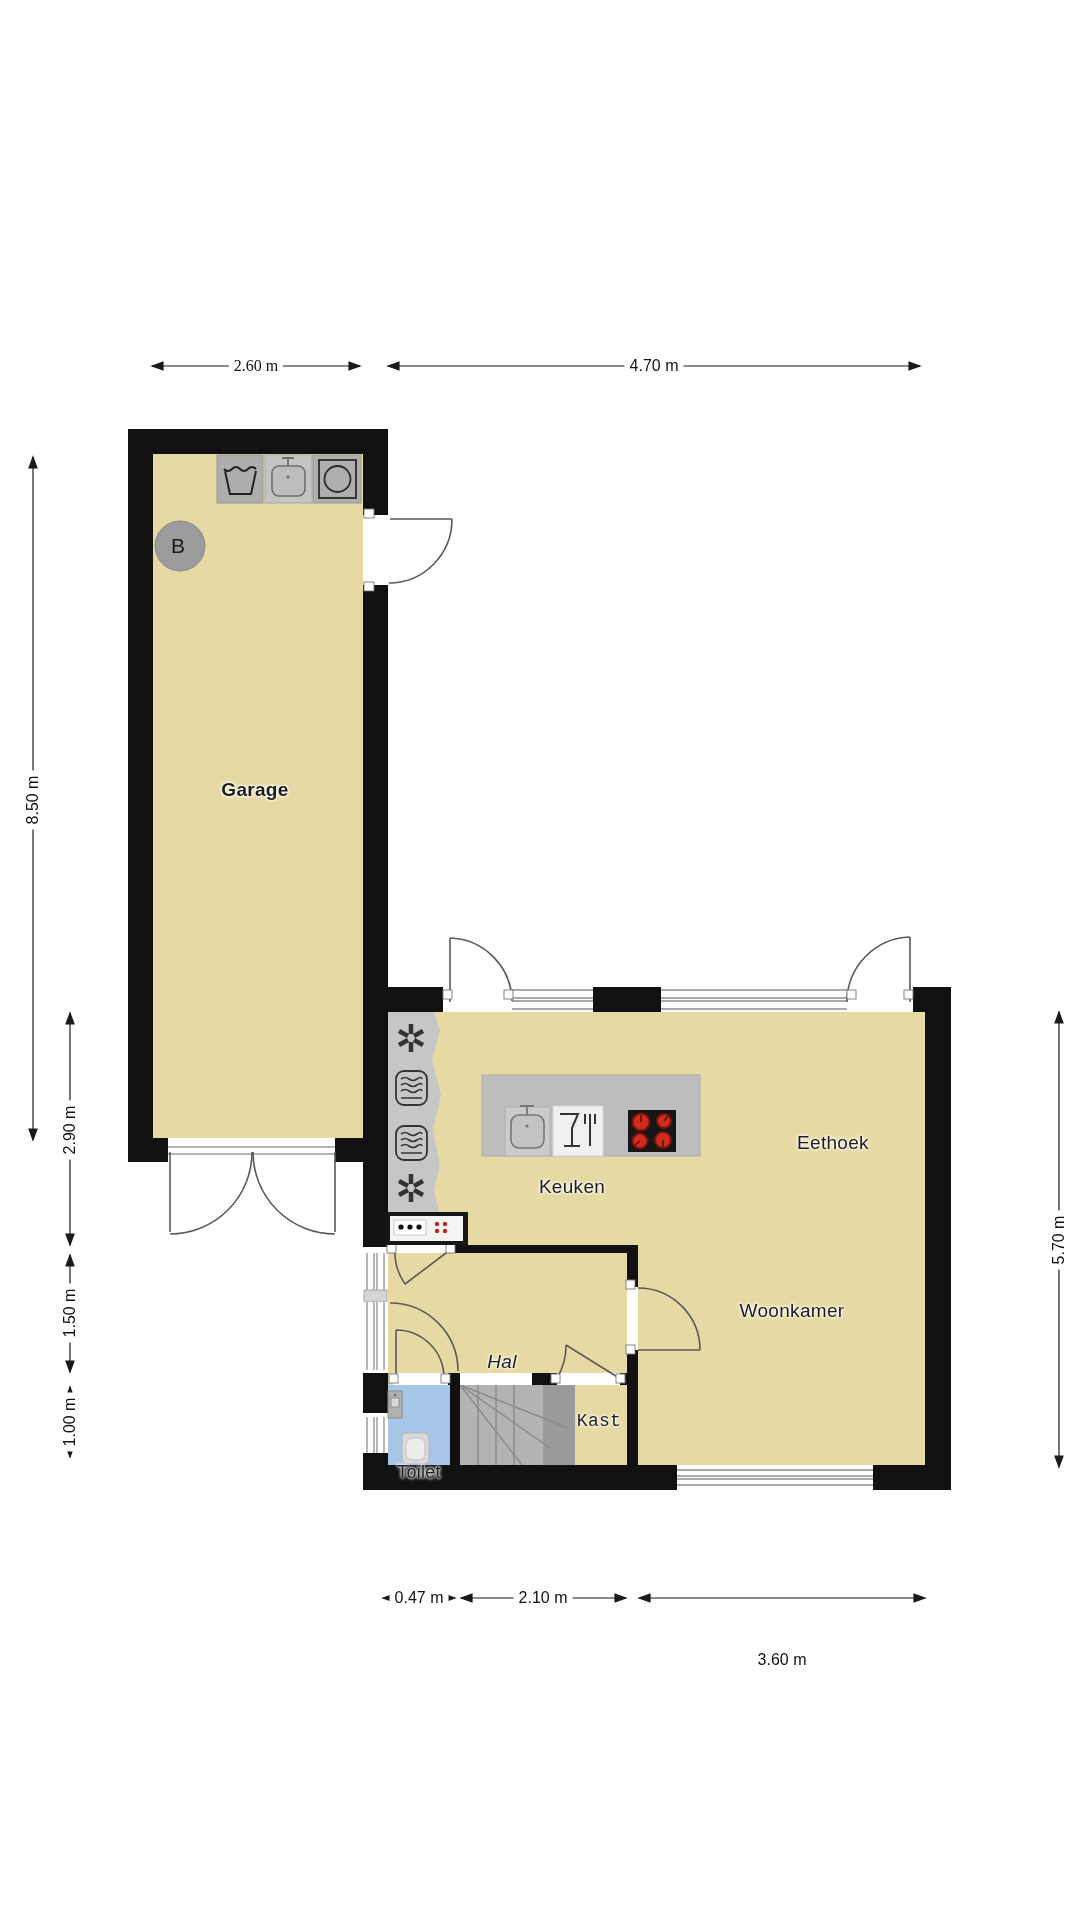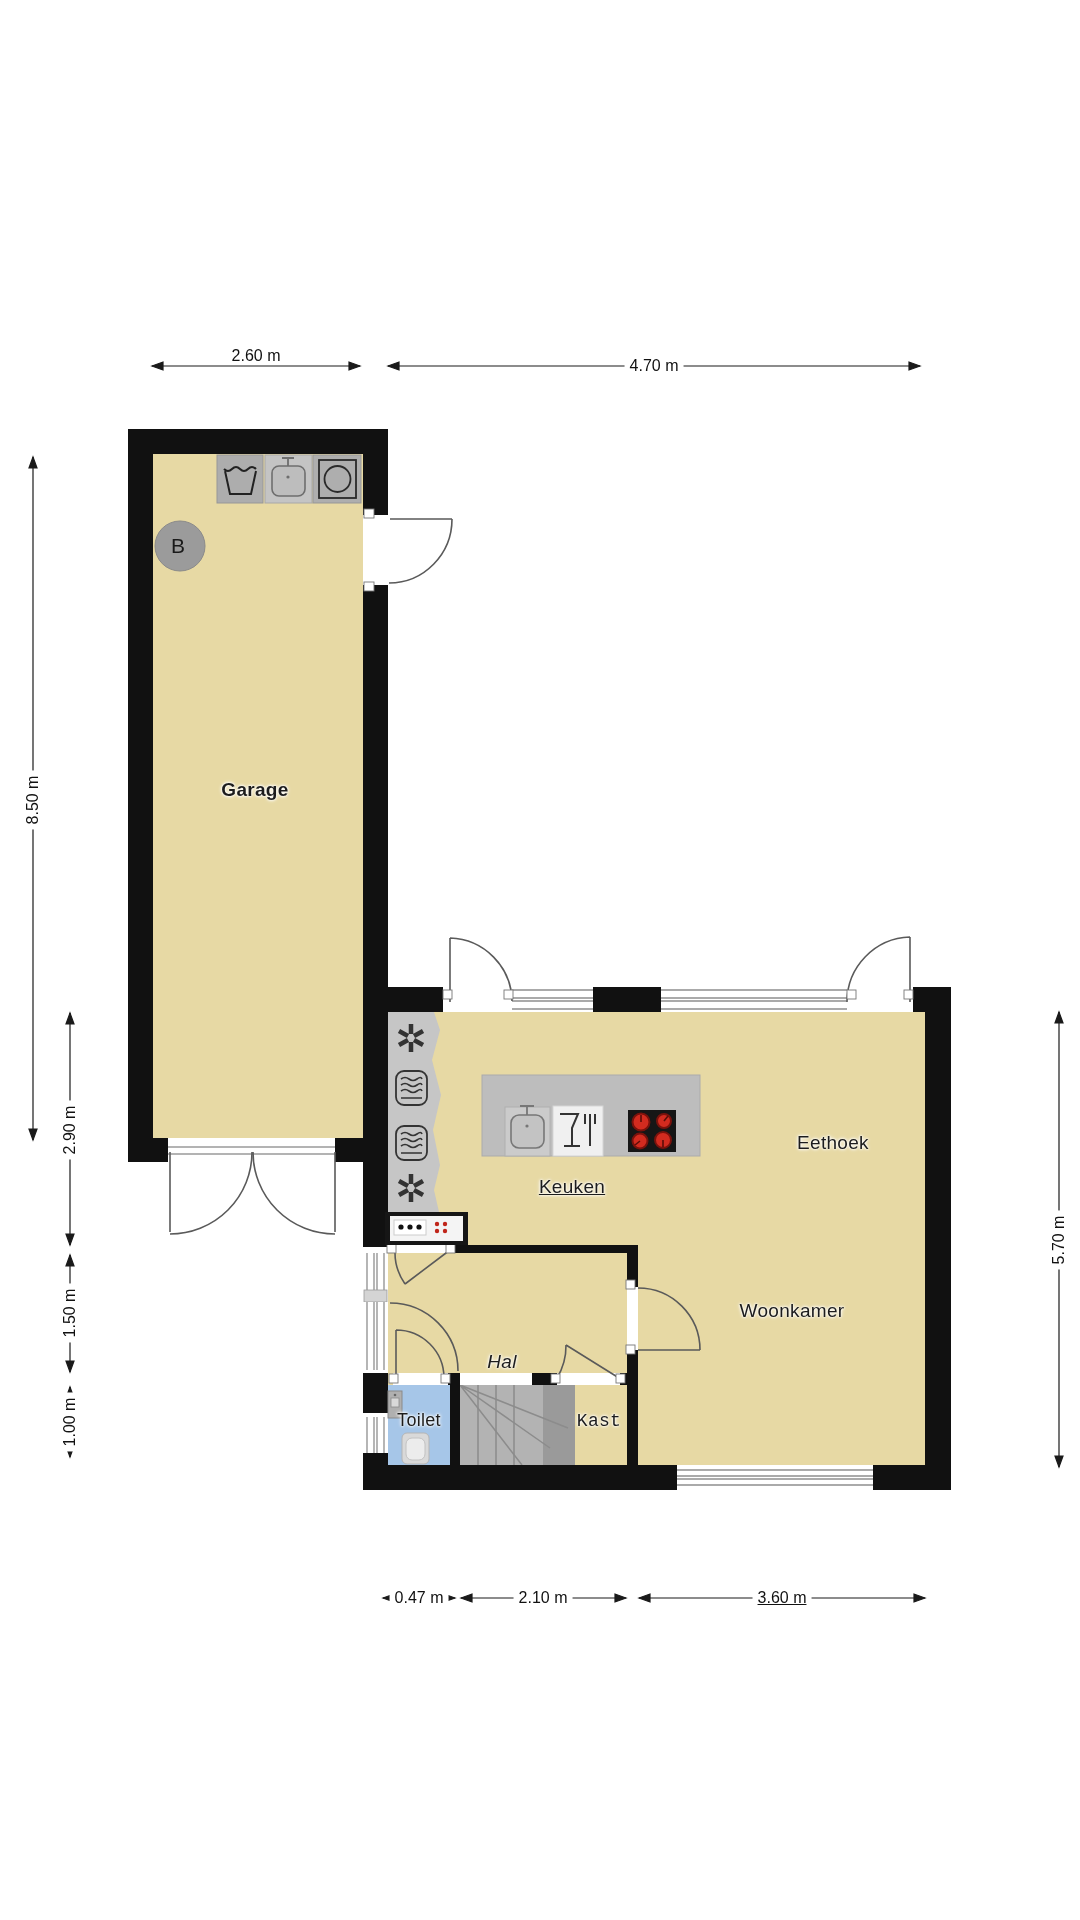--- a/index.html
+++ b/index.html
@@ -293,33 +293,33 @@
     <polygon points="461,1598 472,1594 472,1602"></polygon>
     <polygon points="626,1598 615,1594 615,1602"></polygon>
 
     <line x1="639" y1="1598" x2="925" y2="1598"></line>
     <polygon points="639,1598 650,1594 650,1602"></polygon>
     <polygon points="925,1598 914,1594 914,1602"></polygon>
   </g>
 </svg>
 
   <div class="lbl" style="left:255px;top:790px;font-weight:bold;">Garage</div>
-  <div class="lbl" style="left:572px;top:1187px;text-decoration:underline;">Keuken</div>
+  <div class="lbl" style="left:572px;top:1187px;">Keuken</div>
   <div class="lbl" style="left:833px;top:1143px;text-align:right;">Eethoek</div>
   <div class="lbl" style="left:792px;top:1311px;text-align:right;">Woonkamer</div>
   <div class="lbl" style="left:502px;top:1362px;font-style:italic;">Hal</div>
-  <div class="lbl small" style="left:419px;top:1420px;">Toilet</div>
+  <div class="lbl small" style="left:419px;top:1472px;">Toilet</div>
   <div class="lbl small" style="left:599px;top:1421px;font-family:Liberation Mono, monospace;">Kast</div>
 
   <div class="bmark" style="left:178px;top:546px;">B</div>
 
-  <div class="dim" style="left:256px;top:356px;">2.60 m</div>
+  <div class="dim" style="left:256px;top:366px;font-family:Liberation Serif, serif;">2.60 m</div>
   <div class="dim" style="left:654px;top:366px;">4.70 m</div>
   <div class="dim v" style="left:33px;top:800px;">8.50 m</div>
   <div class="dim v" style="left:70px;top:1130px;">2.90 m</div>
   <div class="dim v" style="left:70px;top:1313px;">1.50 m</div>
   <div class="dim v" style="left:70px;top:1422px;">1.00 m</div>
   <div class="dim v" style="left:1059px;top:1240px;">5.70 m</div>
   <div class="dim" style="left:419px;top:1598px;">0.47 m</div>
   <div class="dim" style="left:543px;top:1598px;">2.10 m</div>
-  <div class="dim" style="left:782px;top:1598px;text-decoration:underline;">3.60 m</div>
+  <div class="dim" style="left:782px;top:1660px;">3.60 m</div>
 
 </div>
 
 </body></html>

